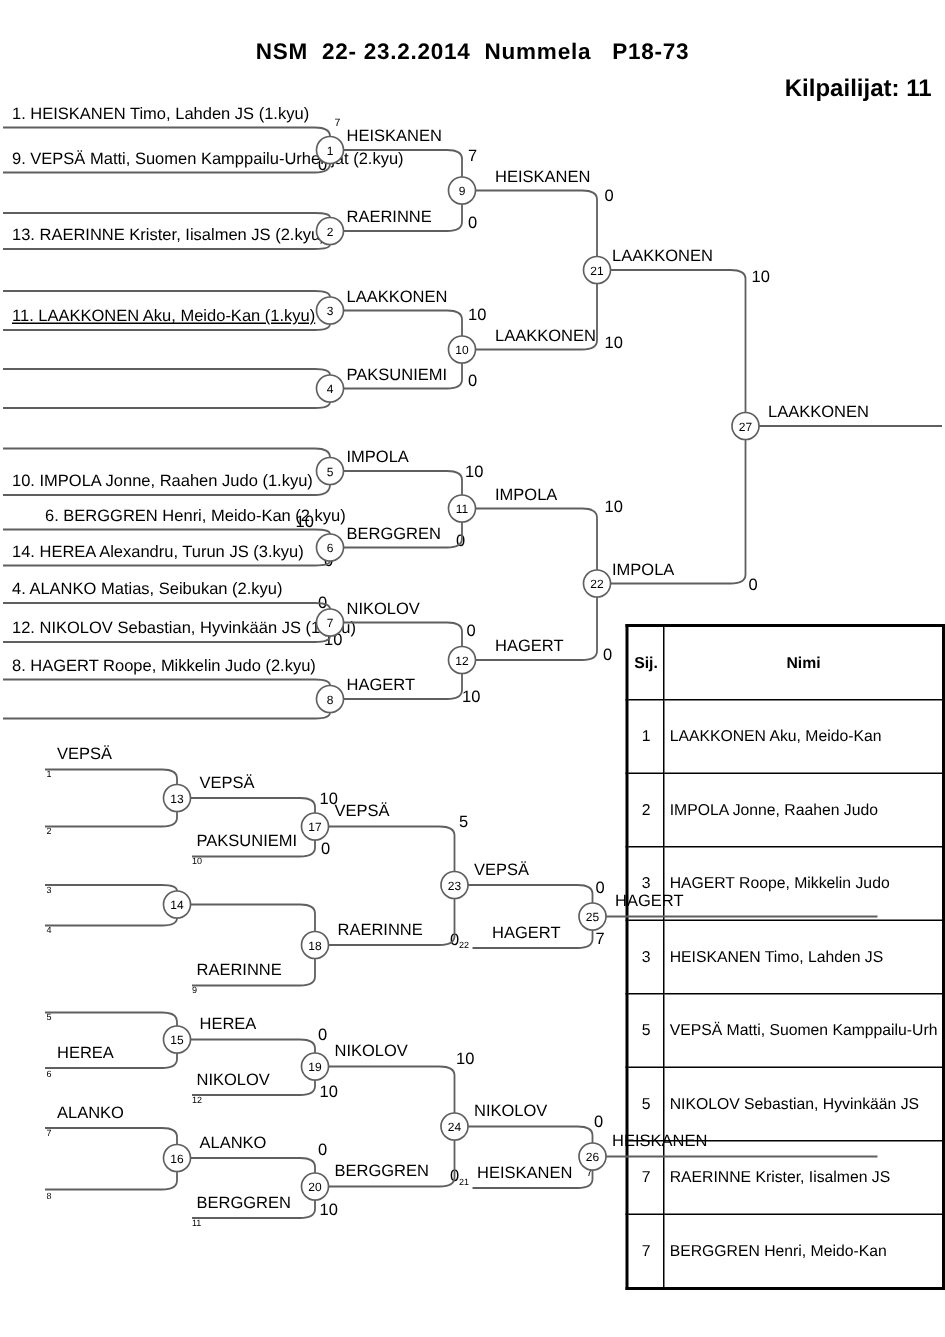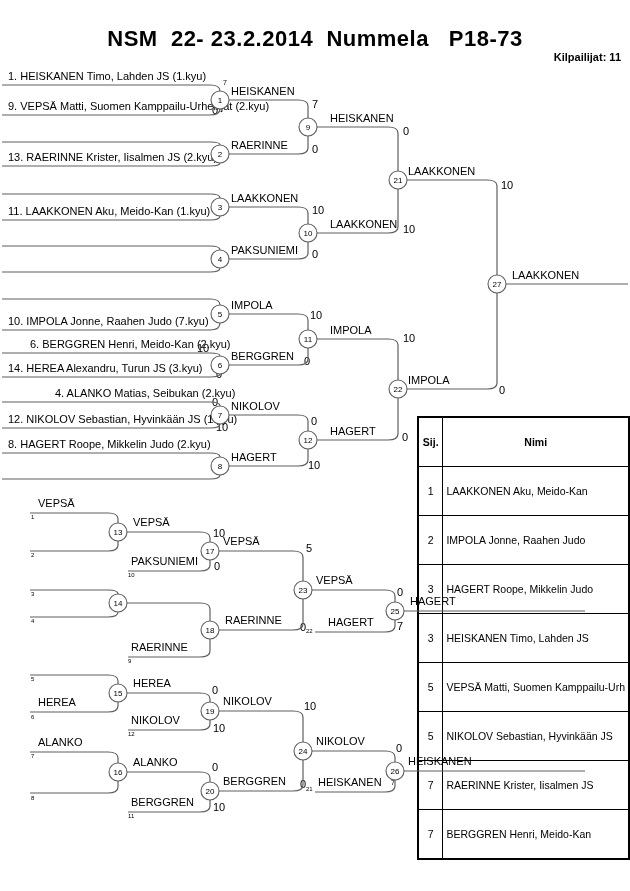--- a/index.html
+++ b/index.html
@@ -1,20 +1,20 @@
 <!DOCTYPE html>
 <html><head>
 <meta charset="utf-8">
 <style>
   html,body{margin:0;padding:0;background:#fff;}
   .page{position:relative;width:630px;height:891px;background:#fff;overflow:hidden;
         font-family:"Liberation Sans",sans-serif;color:#000;}
   .abs{position:absolute;white-space:nowrap;}
-  .title{font-size:22px;font-weight:bold;text-align:center;left:0;right:0;white-space:pre;letter-spacing:.5px;}
-  .kilp{font-size:11px;font-weight:bold;}
+  .title{font-size:15px;font-weight:bold;text-align:center;left:0;right:0;white-space:pre;letter-spacing:.5px;}
+  .kilp{font-size:16px;font-weight:bold;}
   .seed{font-size:11px;}
   .lbl{font-size:11px;}
   .score{font-size:11px;}
   .score-sm{font-size:7px;}
   .tiny{font-size:6px;}
   .tbl-title{font-size:12.5px;font-weight:bold;text-align:center;width:208px;}
   table.results{position:absolute;left:417px;top:416px;border-collapse:collapse;table-layout:fixed;
     border:2px solid #000;font-size:10.5px;}
   table.results td,table.results th{border:1px solid #000;height:16px;padding:16px 3px;overflow:visible;white-space:nowrap;}
   table.results th{font-weight:bold;text-align:center;}
@@ -29,25 +29,25 @@
 <body>
 
 <div class="page">
 
   <div class="abs title" style="top:26px;">NSM  22- 23.2.2014  Nummela   P18-73</div>
   <div class="abs kilp" style="top:51px;right:9px;">Kilpailijat: 11</div>
 
   <div class="abs seed" style="left:8px;top:70px;">1. HEISKANEN Timo, Lahden JS (1.kyu)</div>
   <div class="abs seed" style="left:8px;top:100px;">9. VEPSÄ Matti, Suomen Kamppailu-Urheilijat (2.kyu)</div>
   <div class="abs seed" style="left:8px;top:151px;">13. RAERINNE Krister, Iisalmen JS (2.kyu)</div>
-  <div class="abs seed" style="left:8px;top:205px;">11. LAAKKONEN Aku, Meido-Kan (1.kyu)</div>
-  <div class="abs seed" style="left:8px;top:315px;">10. IMPOLA Jonne, Raahen Judo (7.kyu)</div>
+  <div class="abs seed" style="left:8px;top:205px;text-decoration:underline;">11. LAAKKONEN Aku, Meido-Kan (1.kyu)</div>
+  <div class="abs seed" style="left:8px;top:315px;">10. IMPOLA Jonne, Raahen Judo (1.kyu)</div>
   <div class="abs seed" style="left:8px;top:338px;margin-left:22px;">6. BERGGREN Henri, Meido-Kan (2.kyu)</div>
   <div class="abs seed" style="left:8px;top:362px;">14. HEREA Alexandru, Turun JS (3.kyu)</div>
-  <div class="abs seed" style="left:8px;top:387px;margin-left:47px;">4. ALANKO Matias, Seibukan (2.kyu)</div>
+  <div class="abs seed" style="left:8px;top:387px;">4. ALANKO Matias, Seibukan (2.kyu)</div>
   <div class="abs seed" style="left:8px;top:413px;">12. NIKOLOV Sebastian, Hyvinkään JS (1.kyu)</div>
   <div class="abs seed" style="left:8px;top:438px;text-align:right;">8. HAGERT Roope, Mikkelin Judo (2.kyu)</div>
 
   <div class="abs lbl" style="left:231px;top:85px;">HEISKANEN</div>
   <div class="abs lbl" style="left:231px;top:139px;">RAERINNE</div>
   <div class="abs lbl" style="left:231px;top:192px;">LAAKKONEN</div>
   <div class="abs lbl" style="left:231px;top:244px;">PAKSUNIEMI</div>
   <div class="abs lbl" style="left:231px;top:299px;">IMPOLA</div>
   <div class="abs lbl" style="left:231px;top:350px;">BERGGREN</div>
   <div class="abs lbl" style="left:231px;top:400px;">NIKOLOV</div>

